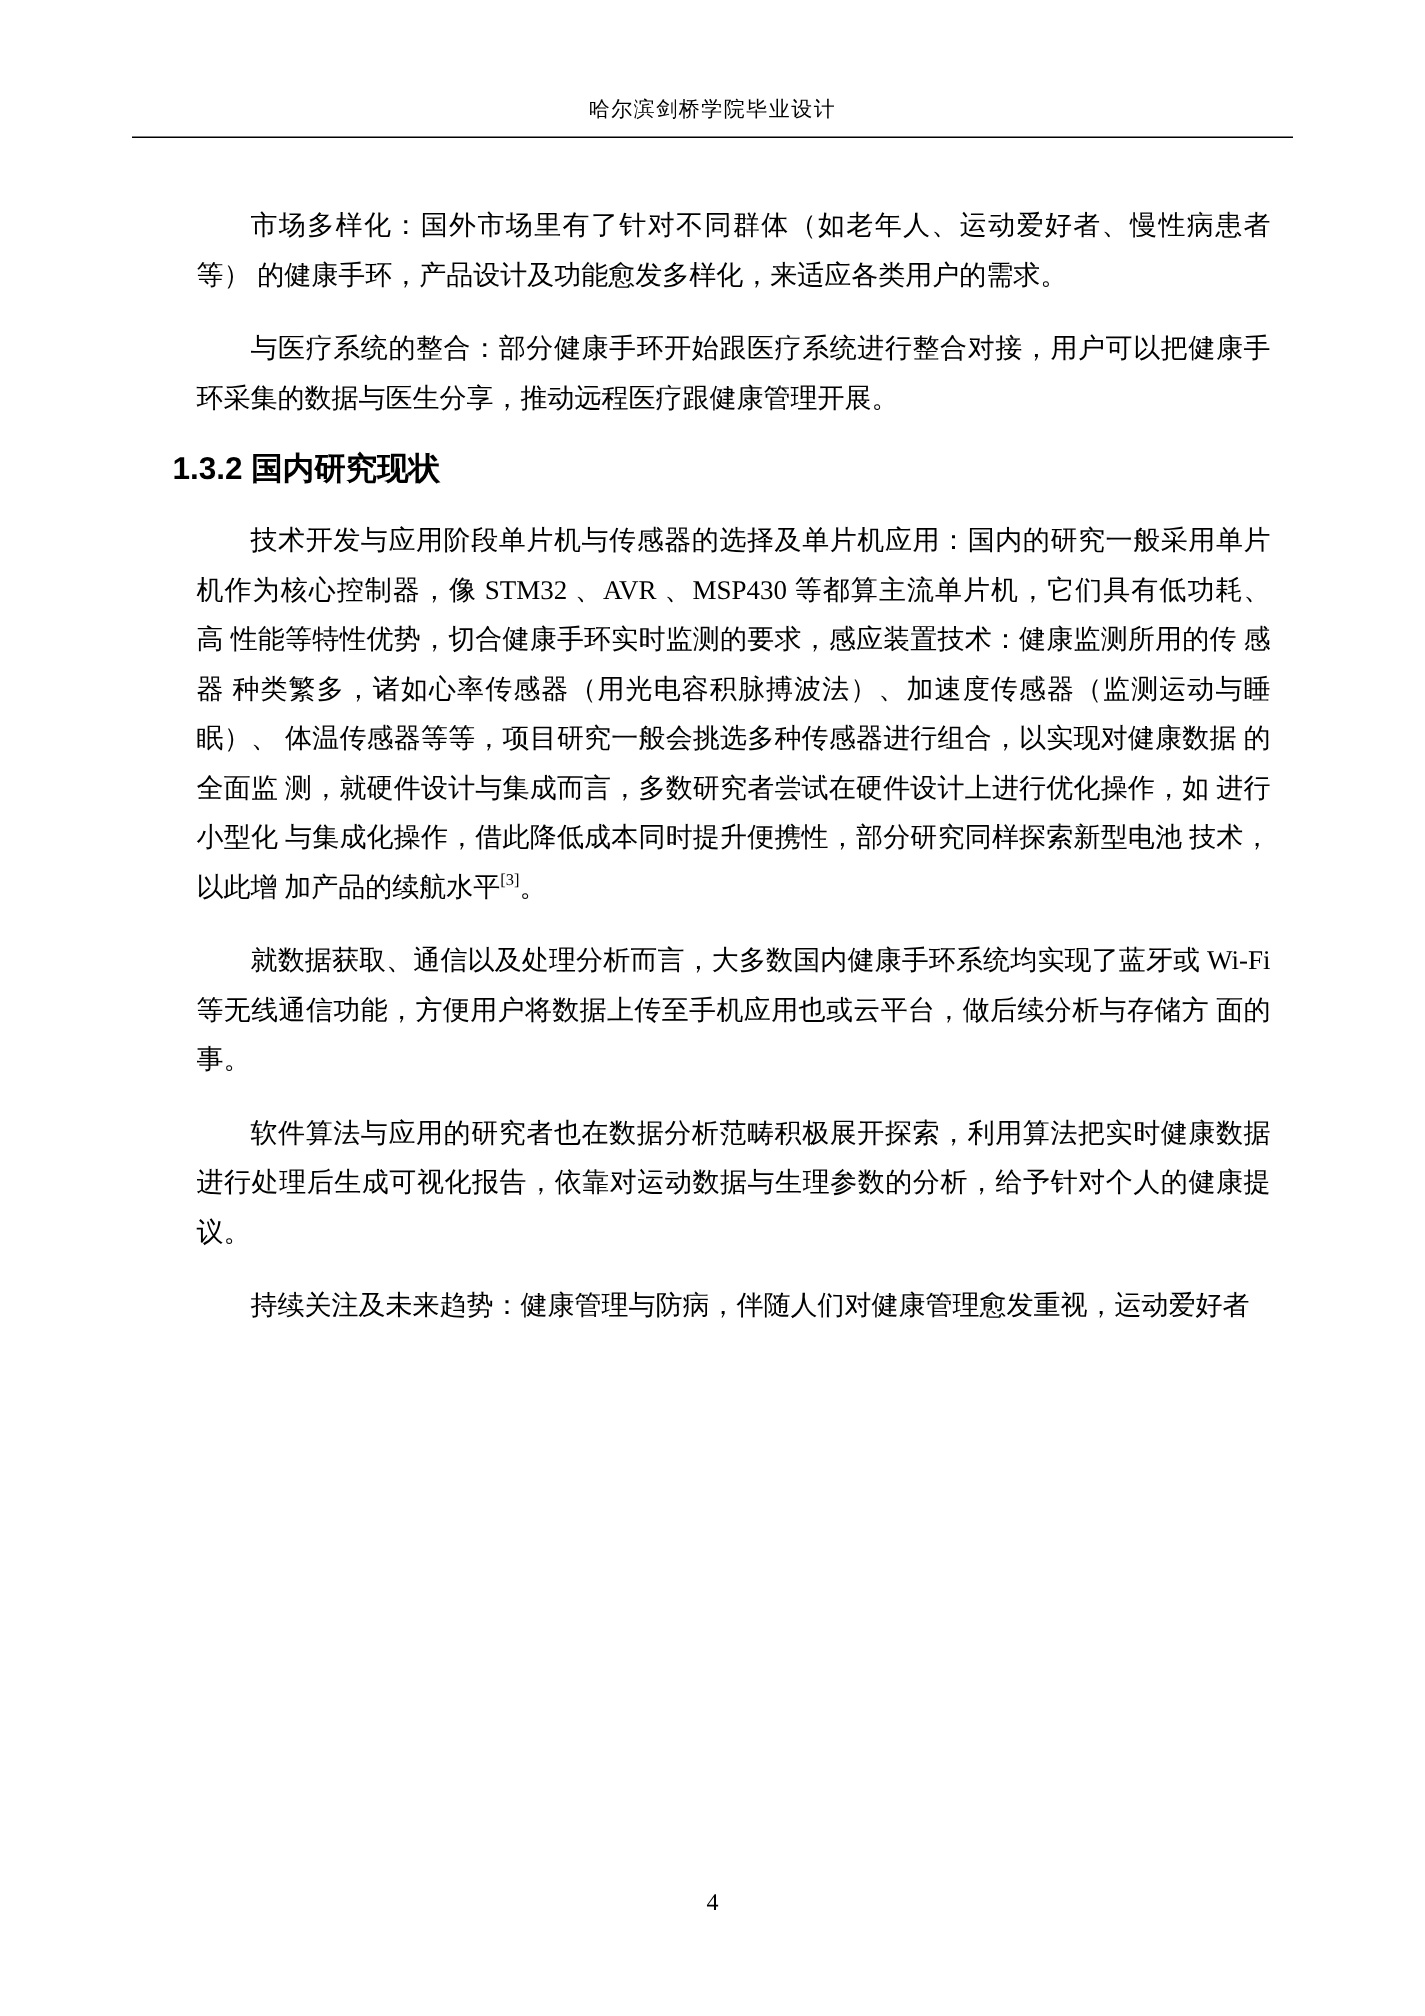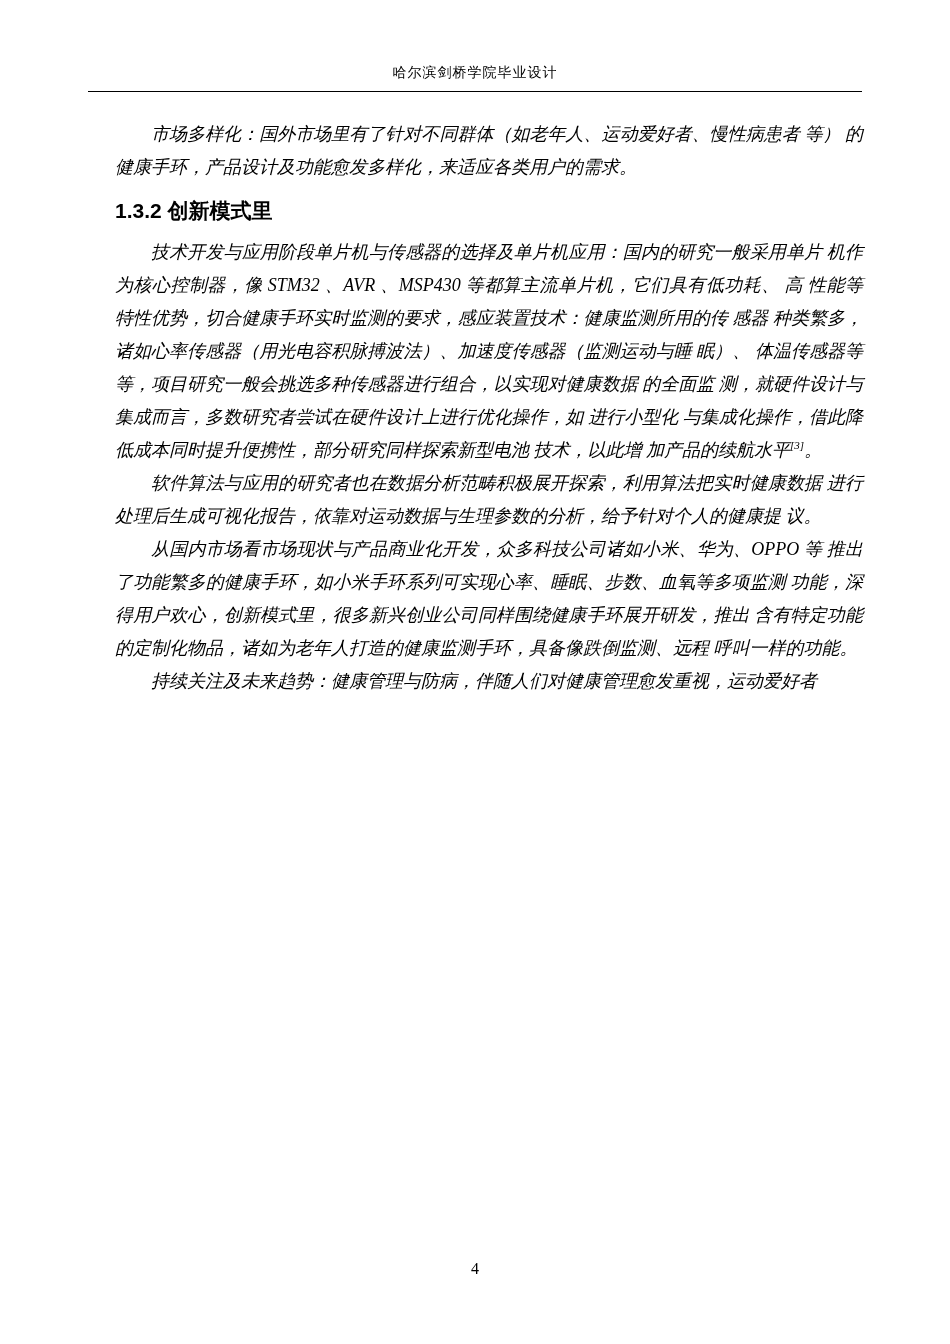--- a/index.html
+++ b/index.html
@@ -29,27 +29,26 @@
     padding-bottom: 9px;
     border-bottom: 1px solid #000000;
   }
   .doc-content {
     position: absolute;
     top: 118px;
     left: 115px;
     width: 748px;
   }
   .para {
-    margin: 0;
+    margin: 16px;
     font-size: 18px;
     line-height: 33px;
     text-align: justify;
     text-indent: 2em;
     word-break: break-all;
-    font-style: italic;
   }
   .para sup {
     font-size: 11px;
     line-height: 0;
     vertical-align: super;
   }
   .section-heading {
     margin: 12px 0 10px 0;
     font-size: 21px;
     font-weight: bold;
@@ -69,24 +68,25 @@
 <body>
 
 <div class="page">
 
   <div class="page-header">
     <span>哈尔滨剑桥学院毕业设计</span>
   </div>
 
   <div class="doc-content">
       <p class="para">市场多样化：国外市场里有了针对不同群体（如老年人、运动爱好者、慢性病患者 等）  的健康手环，产品设计及功能愈发多样化，来适应各类用户的需求。</p>
-      <h2 class="section-heading">1.3.2  创新模式里</h2>
+      <p class="para">与医疗系统的整合：部分健康手环开始跟医疗系统进行整合对接，用户可以把健康手 环采集的数据与医生分享，推动远程医疗跟健康管理开展。</p>
+      <h2 class="section-heading">1.3.2  国内研究现状</h2>
       <p class="para">技术开发与应用阶段单片机与传感器的选择及单片机应用：国内的研究一般采用单片 机作为核心控制器，像 STM32 、AVR 、MSP430 等都算主流单片机，它们具有低功耗、 高 性能等特性优势，切合健康手环实时监测的要求，感应装置技术：健康监测所用的传 感器 种类繁多，诸如心率传感器（用光电容积脉搏波法）、加速度传感器（监测运动与睡 眠）、 体温传感器等等，项目研究一般会挑选多种传感器进行组合，以实现对健康数据 的全面监 测，就硬件设计与集成而言，多数研究者尝试在硬件设计上进行优化操作，如 进行小型化 与集成化操作，借此降低成本同时提升便携性，部分研究同样探索新型电池 技术，以此增 加产品的续航水平<sup>[3]</sup>。</p>
+      <p class="para">就数据获取、通信以及处理分析而言，大多数国内健康手环系统均实现了蓝牙或 Wi-Fi 等无线通信功能，方便用户将数据上传至手机应用也或云平台，做后续分析与存储方 面的 事。</p>
       <p class="para">软件算法与应用的研究者也在数据分析范畴积极展开探索，利用算法把实时健康数据 进行处理后生成可视化报告，依靠对运动数据与生理参数的分析，给予针对个人的健康提 议。</p>
-      <p class="para">从国内市场看市场现状与产品商业化开发，众多科技公司诸如小米、华为、OPPO 等 推出了功能繁多的健康手环，如小米手环系列可实现心率、睡眠、步数、血氧等多项监测 功能，深得用户欢心，创新模式里，很多新兴创业公司同样围绕健康手环展开研发，推出 含有特定功能的定制化物品，诸如为老年人打造的健康监测手环，具备像跌倒监测、远程 呼叫一样的功能。</p>
       <p class="para">持续关注及未来趋势：健康管理与防病，伴随人们对健康管理愈发重视，运动爱好者</p>
     </div>
 
   <div class="page-footer">
     <span>4</span>
   </div>
 
 </div>
 
 </body></html>

